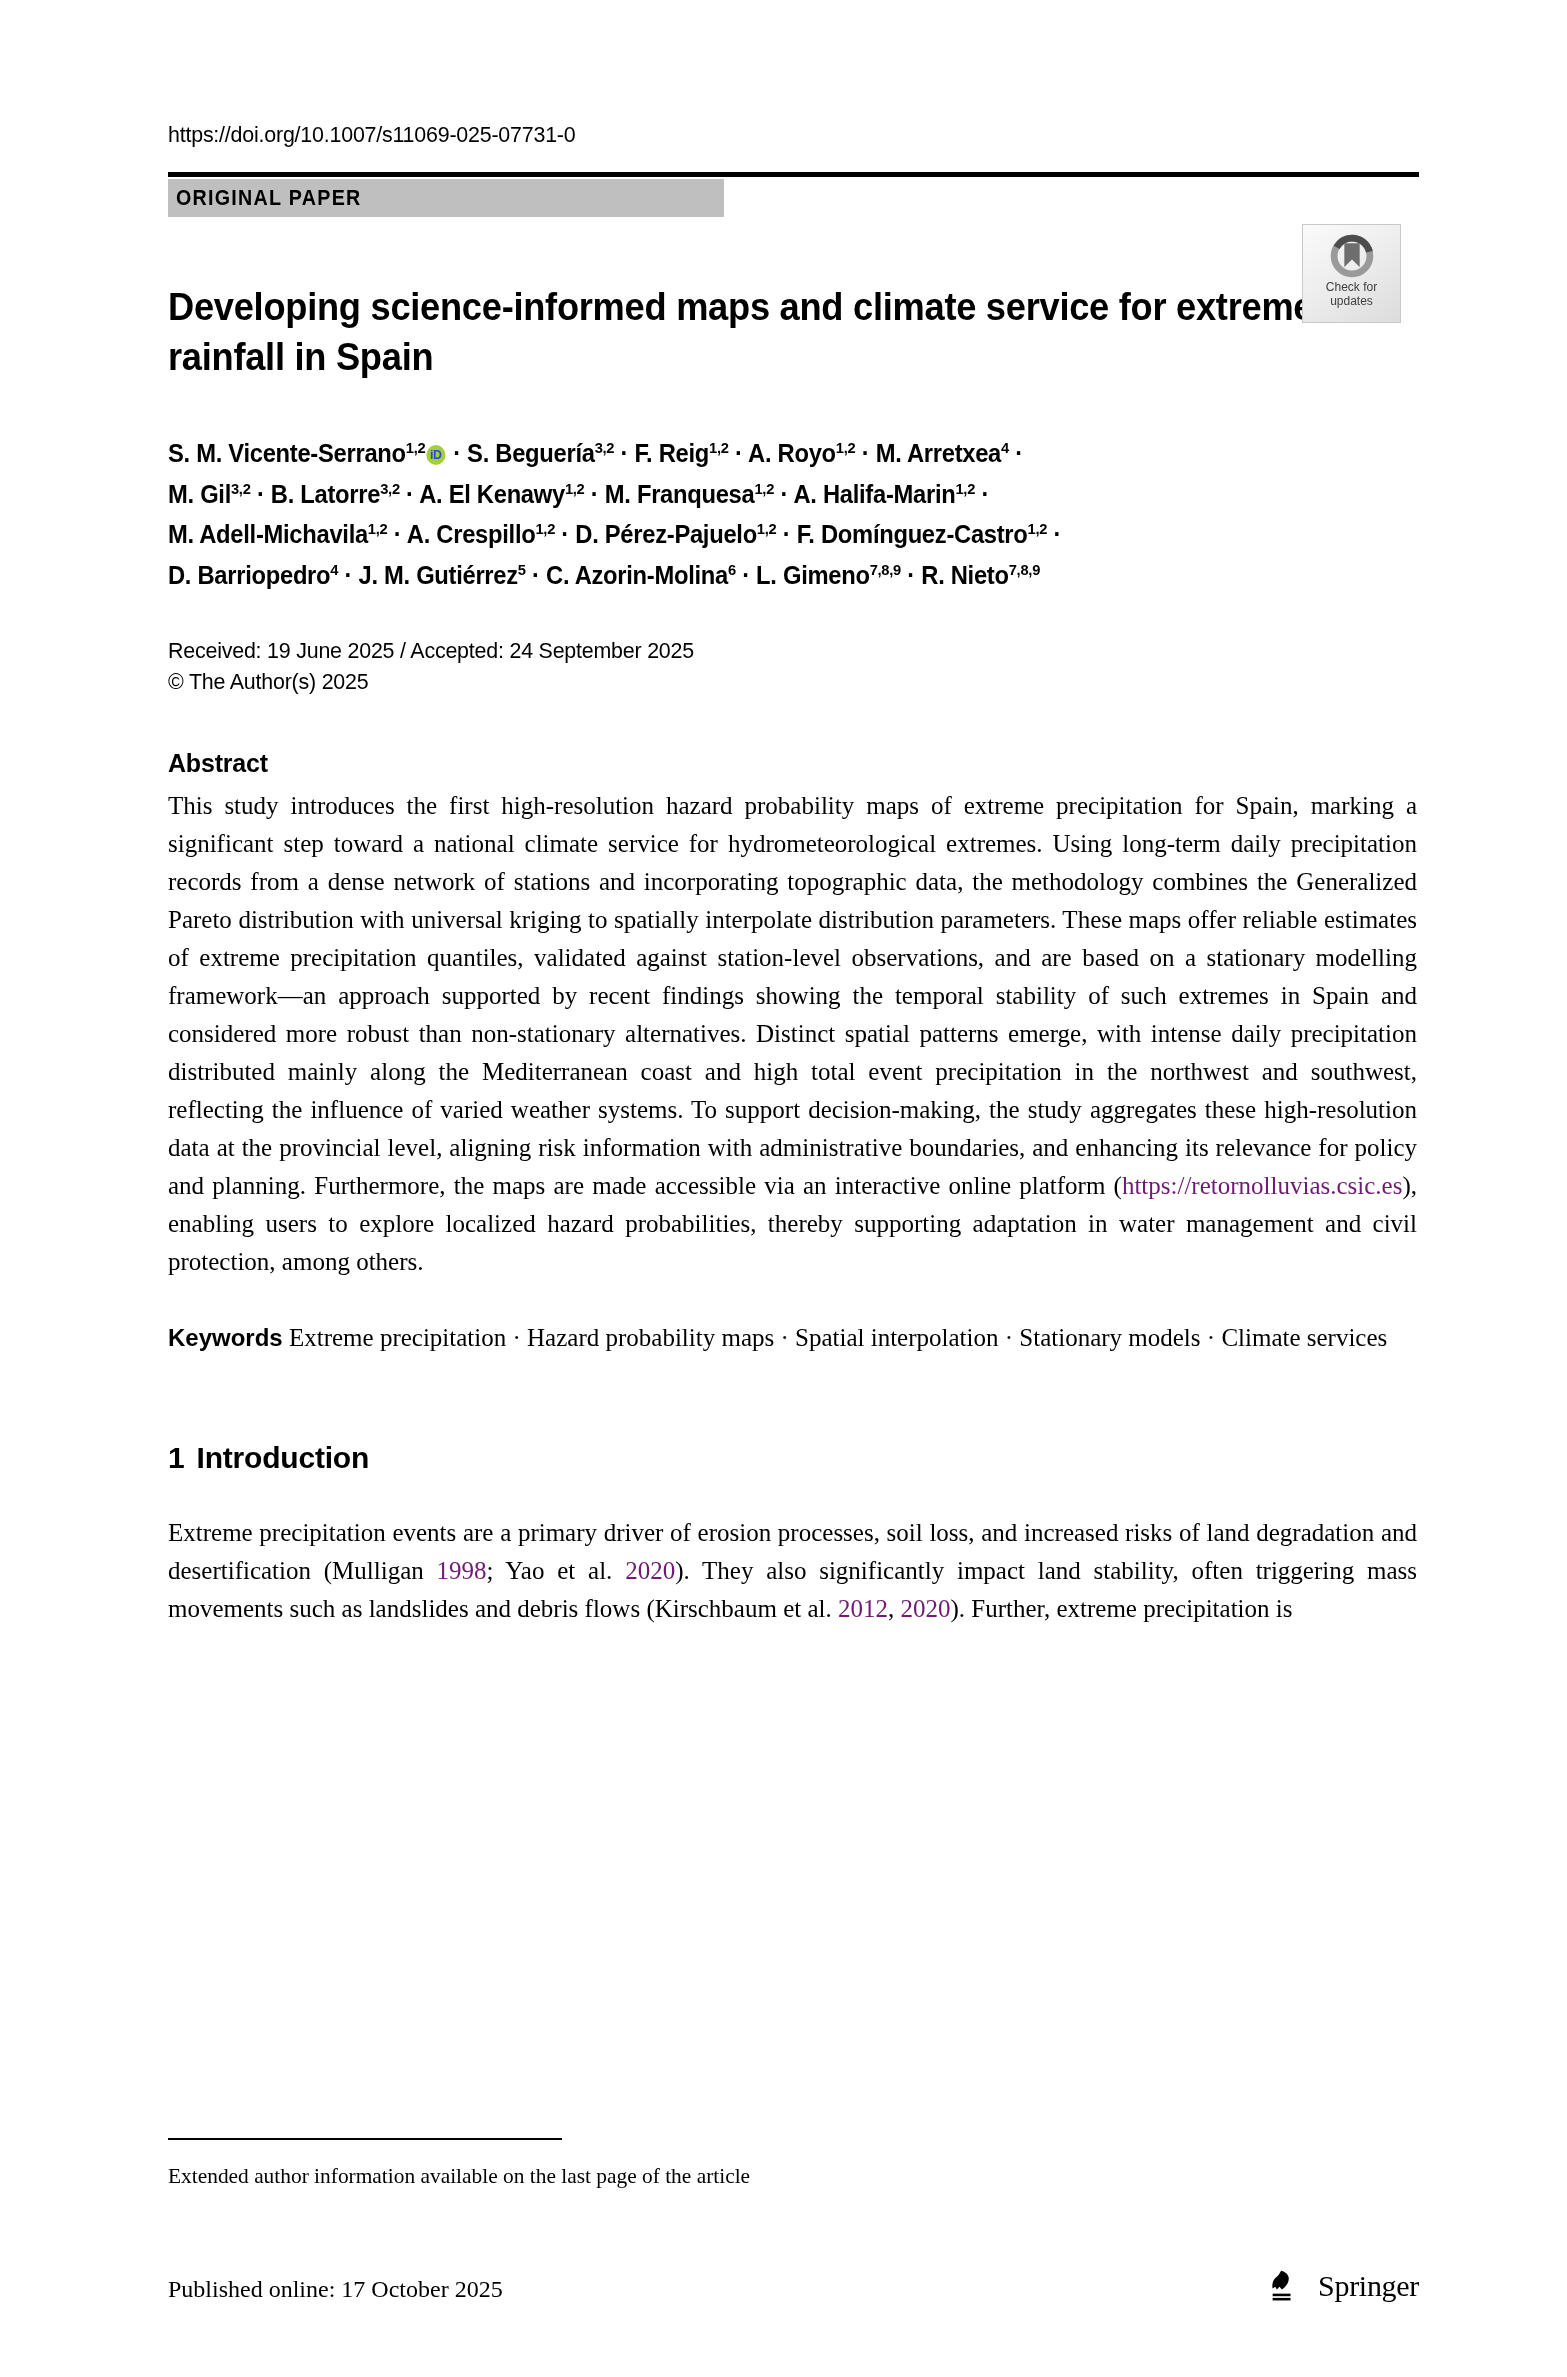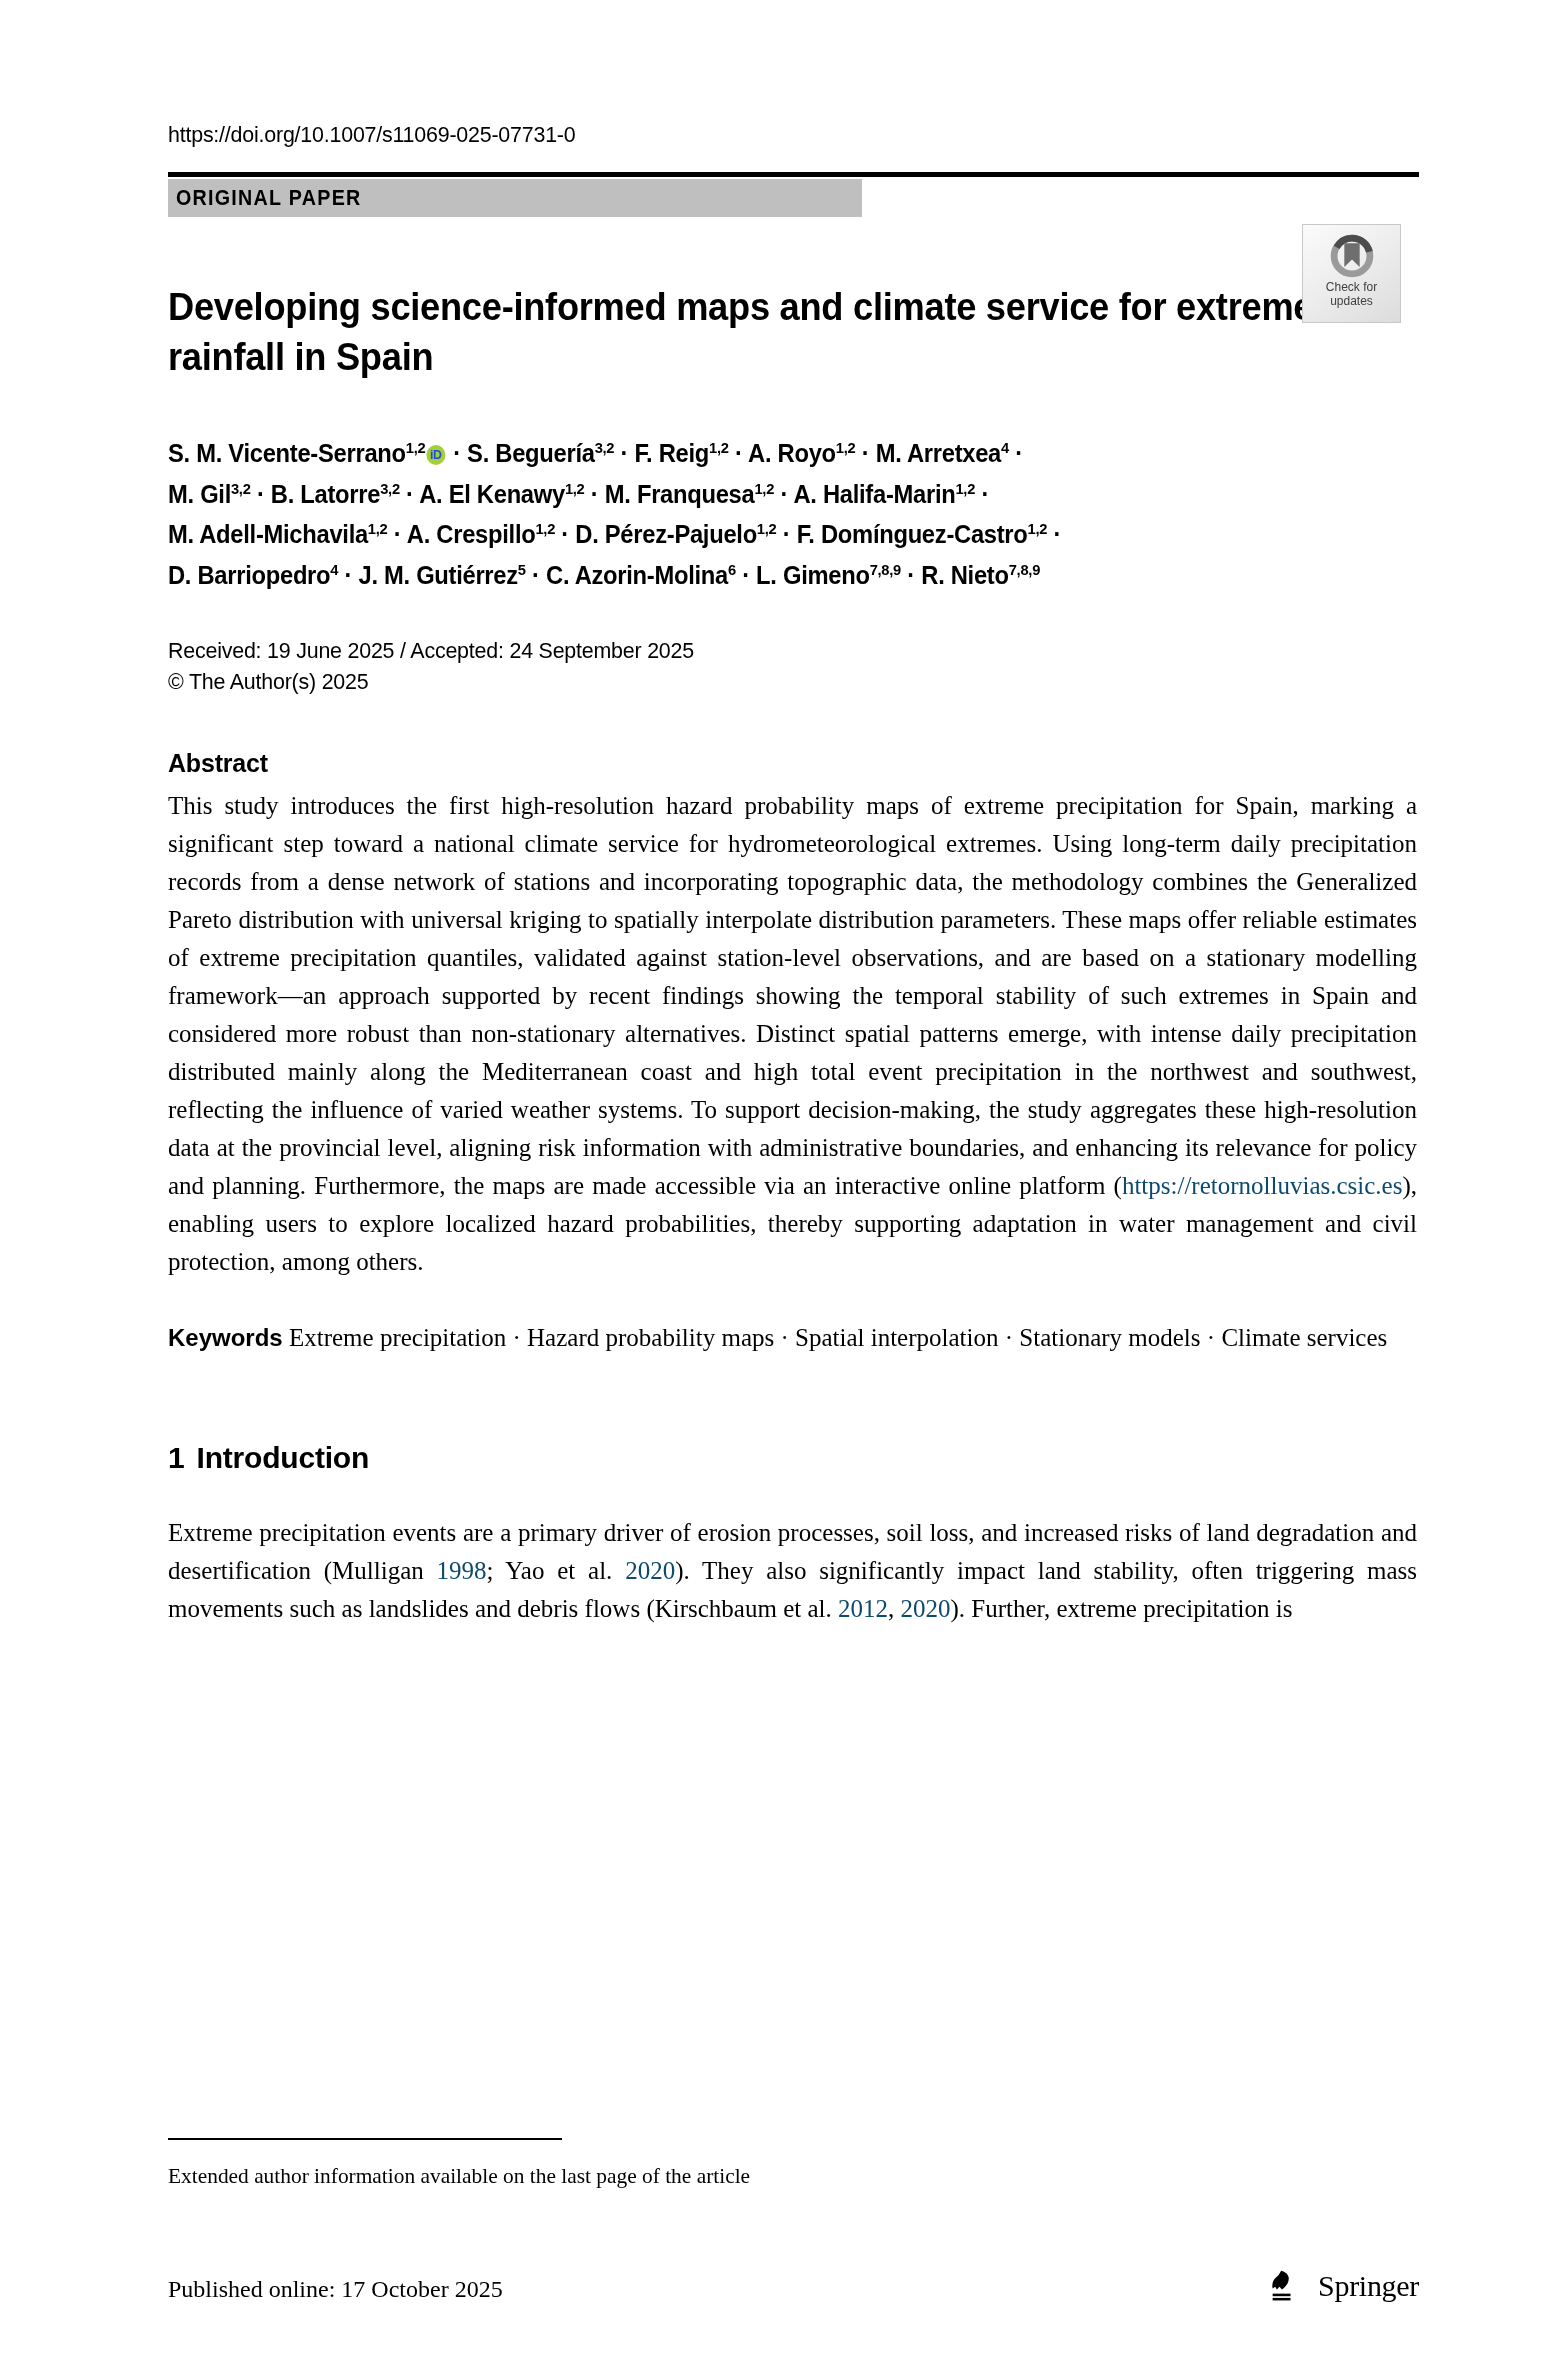--- a/index.html
+++ b/index.html
@@ -42,21 +42,21 @@
 
   
   .rule-black {
     margin-top: 22px;
     height: 4.3px;
     background: #000;
     width: 1251px;
   }
   .paper-type-band {
     margin-top: 2.6px;
-    width: 694px;
+    width: 556px;
     height: 38px;
     background: #bfbfbf;
     display: flex;
     align-items: center;
   }
   .paper-type-label {
     font-family: "Liberation Sans", sans-serif;
     font-weight: 700;
     font-size: 21.4px;
     letter-spacing: 1.4px;
@@ -166,21 +166,21 @@
   .abstract-body {
     font-family: "Liberation Serif", serif;
     font-size: 25px;
     line-height: 1.52;
     text-align: justify;
     margin-top: 8.6px;
     width: 1249px;
     hyphens: none;
   }
   a.weblink {
-    color: #0c4a6e;
+    color: #701a75;
     text-decoration: none;
   }
 
   
   .keywords {
     font-family: "Liberation Serif", serif;
     font-size: 25px;
     line-height: 1.52;
     margin-top: 38px;
     width: 1249px;

